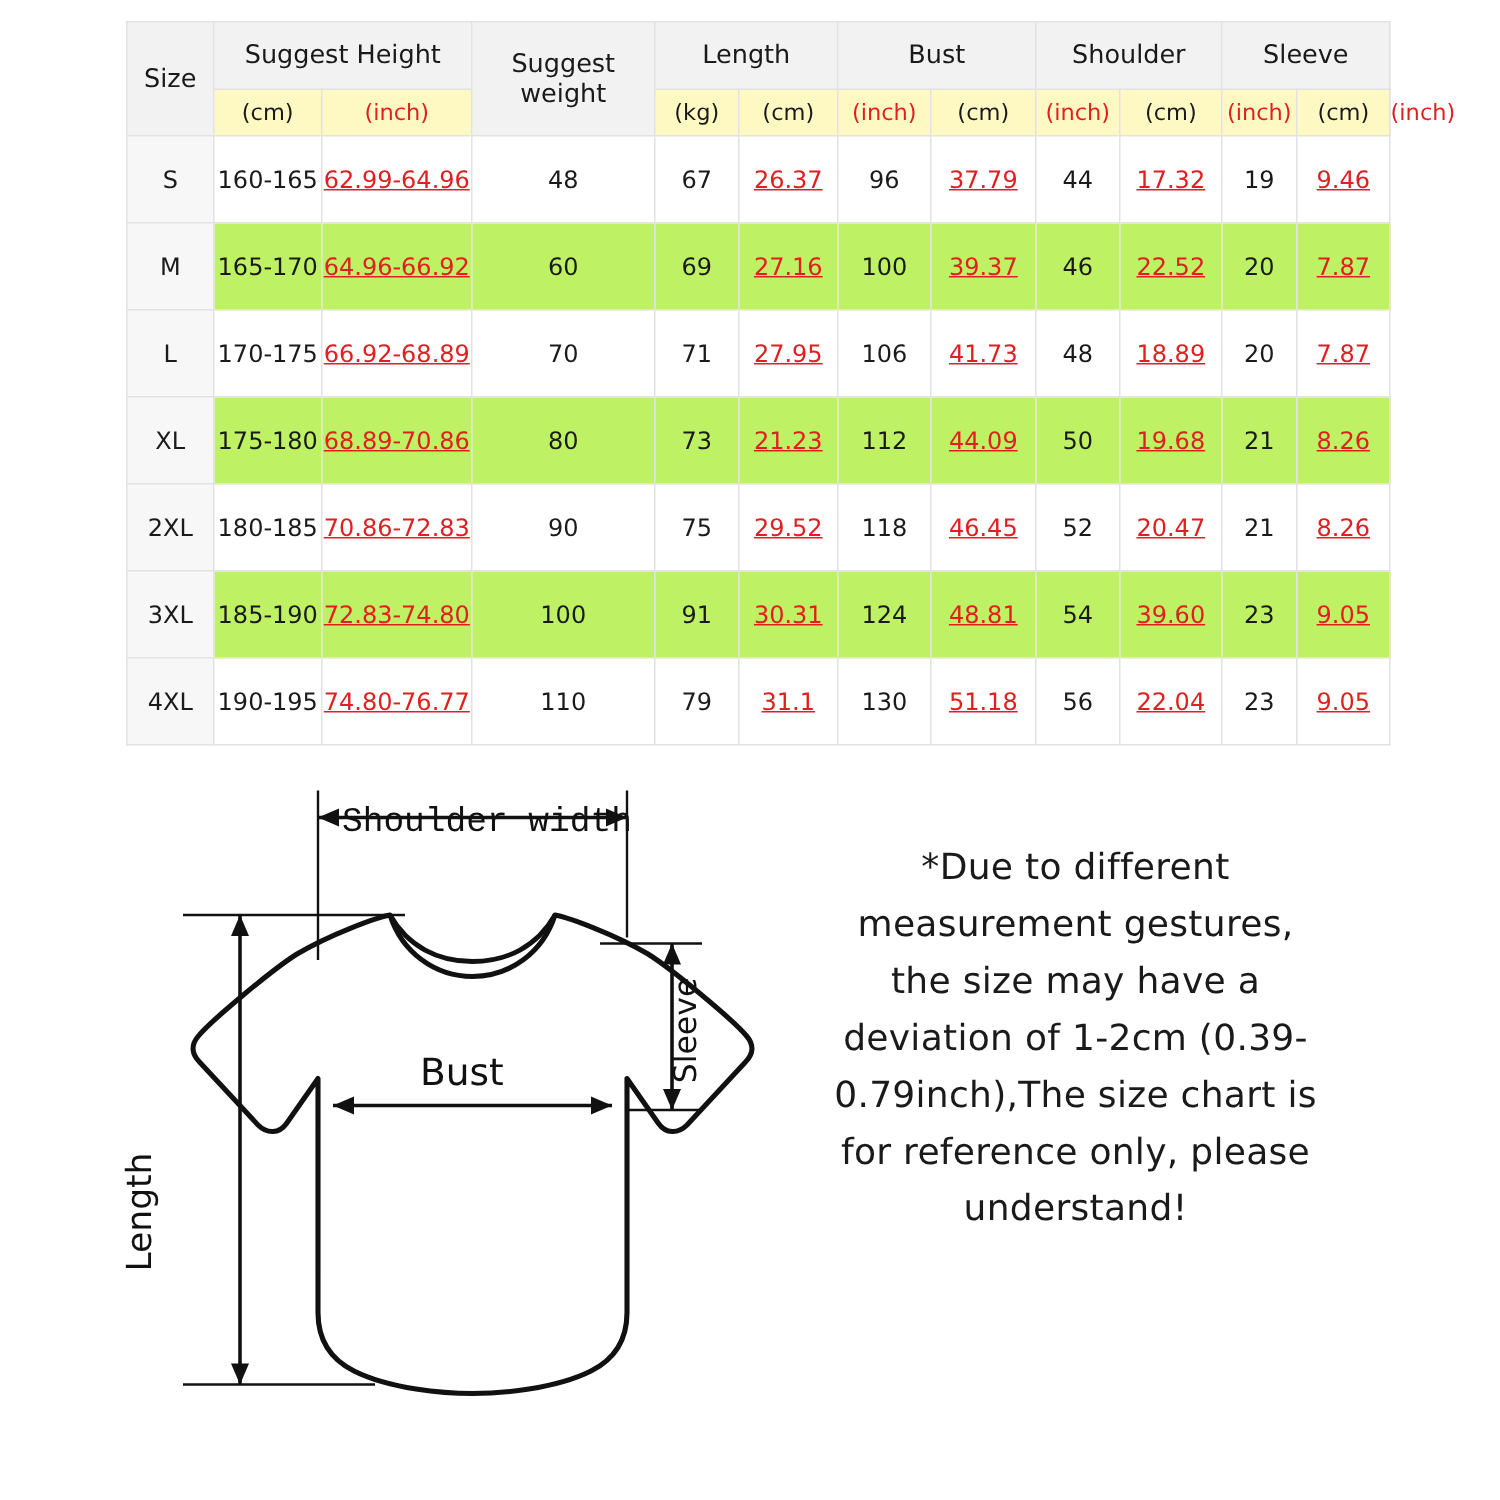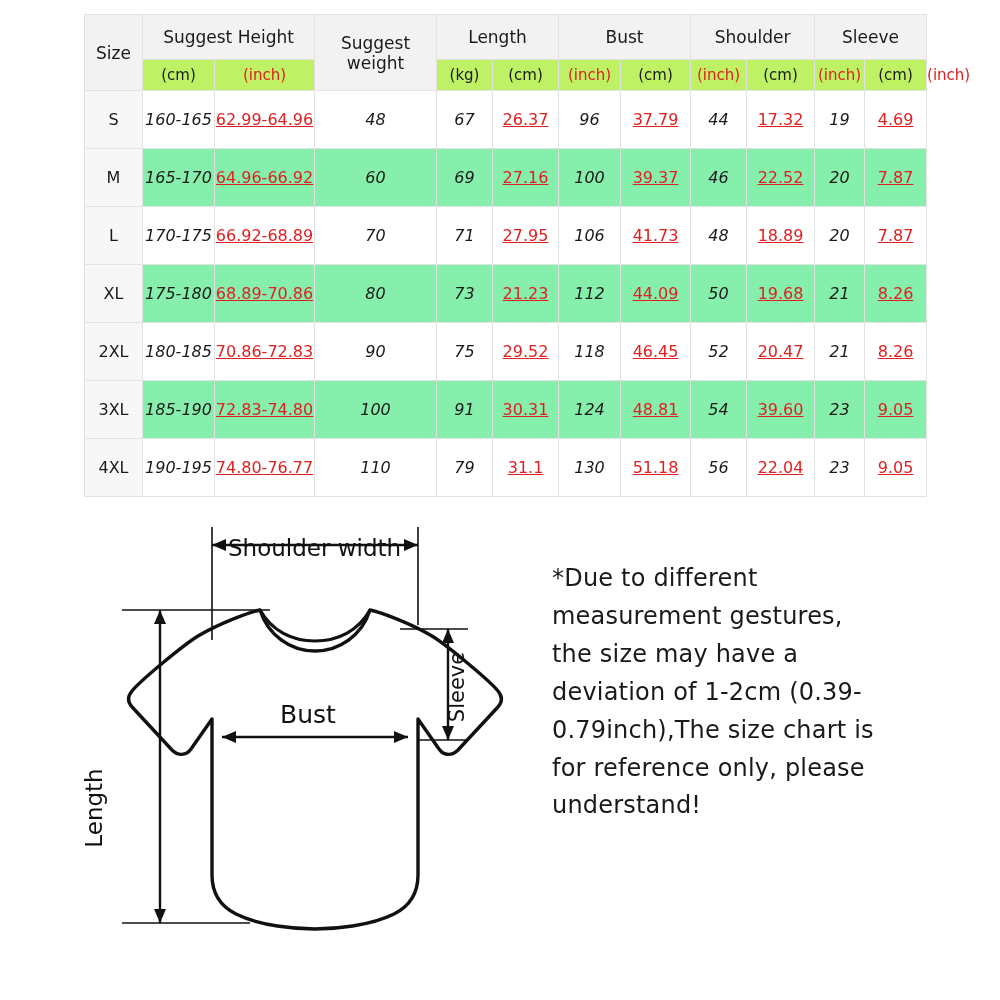--- a/index.html
+++ b/index.html
@@ -36,41 +36,41 @@
     padding: 0;
   }
   .hdr-row th {
     background: #f2f2f2;
     height: 44px;
     font-size: 17px;
     font-weight: bold;
     color: #1a1a1a;
   }
   .unit-row td {
-    background: #bef264;
+    background: #fef9c3;
     height: 30px;
     font-size: 15px;
   }
   .unit-cm { color: #1a1a1a; }
   .unit-inch { color: #e02020; }
   .body-row td {
     height: 57px;
     font-size: 16px;
     background: #ffffff;
   }
   .body-row.alt td {
-    background: #86efac;
+    background: #bef264;
   }
   .c-size {
     font-weight: bold;
     color: #1a1a1a;
     background: #f7f7f7 !important;
     font-size: 16px;
   }
-  .c-cm { color: #1a1a1a; font-style: italic; }
+  .c-cm { color: #1a1a1a; }
   .c-inch { color: #e02020; text-decoration: underline; }
 
   
   col.w-size { width: 58px; }
   col.w-h-cm { width: 72px; }
   col.w-h-in { width: 100px; }
   col.w-wt { width: 122px; }
   col.w-l-cm { width: 56px; }
   col.w-l-in { width: 66px; }
   col.w-b-cm { width: 62px; }
@@ -88,21 +88,21 @@
     width: 420px;
     height: 440px;
   }
   .diagram svg { display: block; }
   .lbl {
     position: absolute;
     font-size: 23px;
     color: #111111;
     white-space: nowrap;
   }
-  .lbl-shoulder { left: 128px; top: 30px; }
+  .lbl-shoulder { left: 128px; top: 30px; font-family: Liberation Mono, monospace; }
   .lbl-bust { left: 180px; top: 195px; font-size: 25px; }
   .lbl-length {
     left: -46px;
     top: 290px;
     transform: rotate(-90deg);
     transform-origin: center center;
   }
   .lbl-sleeve {
     left: 322px;
     top: 170px;
@@ -114,20 +114,21 @@
   
   .note {
     position: absolute;
     left: 552px;
     top: 560px;
     width: 330px;
     font-size: 24px;
     line-height: 1.58;
     color: #1a1a1a;
     letter-spacing: 0.2px;
+    text-align: center;
   }
   .note p { margin: 0; }
 </style>
 </head>
 <body>
 
 <div class="table-wrap">
   <table class="size-chart">
     <colgroup>
       <col class="w-size">
@@ -173,21 +174,21 @@
         <td class="c-cm">160-165</td>
         <td class="c-inch">62.99-64.96</td>
         <td class="c-cm">48</td>
         <td class="c-cm">67</td>
         <td class="c-inch">26.37</td>
         <td class="c-cm">96</td>
         <td class="c-inch">37.79</td>
         <td class="c-cm">44</td>
         <td class="c-inch">17.32</td>
         <td class="c-cm">19</td>
-        <td class="c-inch">4.69</td>
+        <td class="c-inch">9.46</td>
       </tr>
       <tr class="body-row alt">
         <td class="c-size">M</td>
         <td class="c-cm">165-170</td>
         <td class="c-inch">64.96-66.92</td>
         <td class="c-cm">60</td>
         <td class="c-cm">69</td>
         <td class="c-inch">27.16</td>
         <td class="c-cm">100</td>
         <td class="c-inch">39.37</td>

